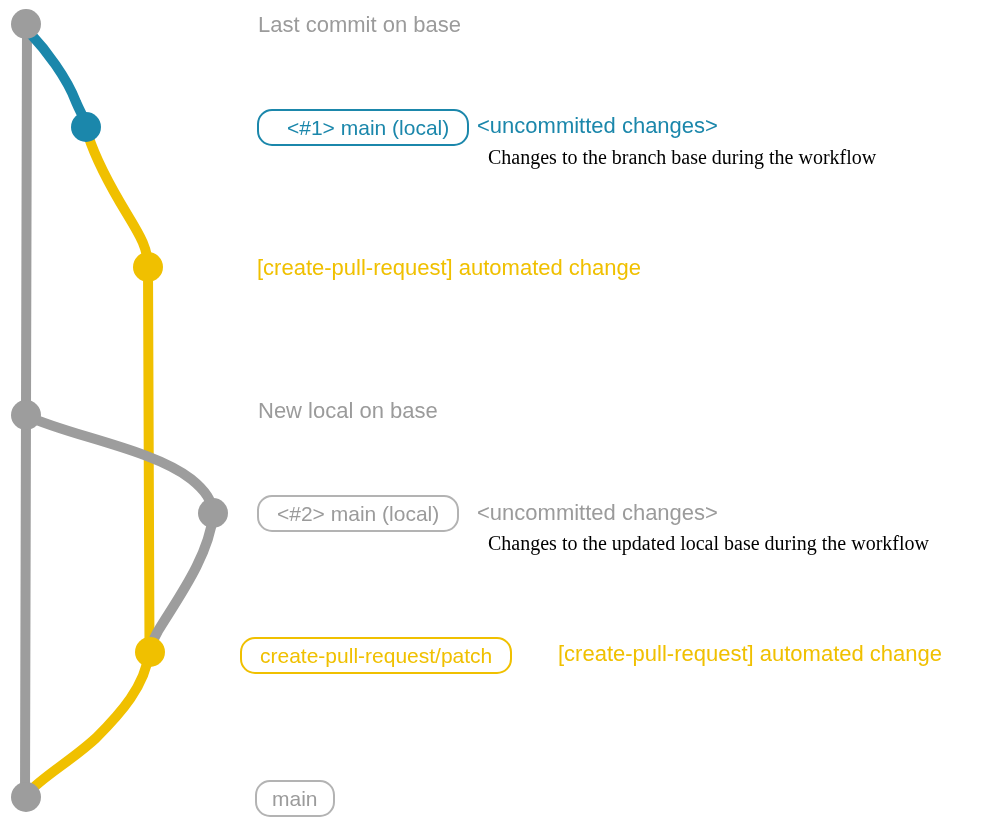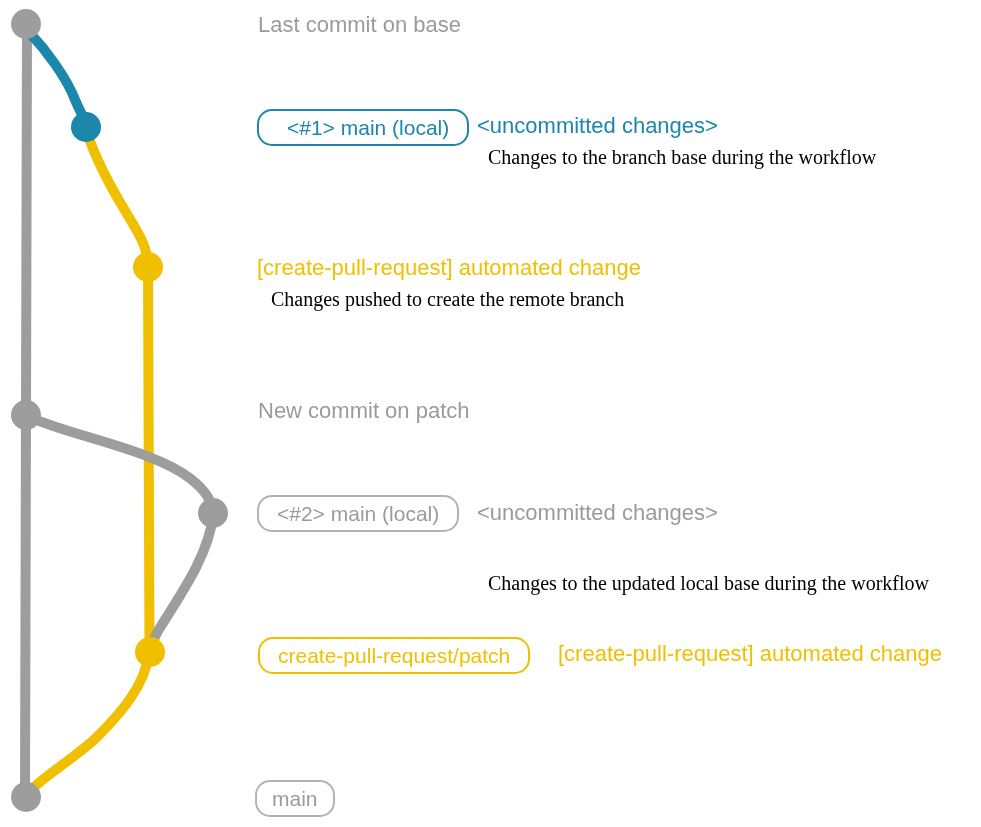--- a/index.html
+++ b/index.html
@@ -59,26 +59,25 @@
     <circle class="node-gray" cx="26" cy="797" r="15"></circle>
   </svg>
 
   <div class="abs lbl-gray" style="left:258px;top:13px;">Last commit on base</div>
 
   <div class="abs badge badge-blue" style="left:257px;top:109px;">&lt;#1&gt; main (local)</div>
   <div class="abs lbl-blue" style="left:477px;top:114px;">&lt;uncommitted changes&gt;</div>
   <div class="abs note" style="left:488px;top:146px;">Changes to the branch base during the workflow</div>
 
   <div class="abs lbl-yellow" style="left:257px;top:256px;">[create-pull-request] automated change</div>
-  <div class="abs note" style="left:271px;top:288px;">Changes pushed to create the remote branch</div>
 
-  <div class="abs lbl-gray" style="left:258px;top:399px;">New commit on patch</div>
+  <div class="abs lbl-gray" style="left:258px;top:399px;">New local on base</div>
 
   <div class="abs badge badge-gray" style="left:257px;top:495px;">&lt;#2&gt; main (local)</div>
   <div class="abs lbl-gray" style="left:477px;top:501px;">&lt;uncommitted changes&gt;</div>
-  <div class="abs note" style="left:488px;top:532px;margin-top:40px;">Changes to the updated local base during the workflow</div>
+  <div class="abs note" style="left:488px;top:532px;">Changes to the updated local base during the workflow</div>
 
-  <div class="abs badge badge-yellow" style="left:258px;top:637px;">create-pull-request/patch</div>
+  <div class="abs badge badge-yellow" style="left:240px;top:637px;">create-pull-request/patch</div>
   <div class="abs lbl-yellow" style="left:558px;top:642px;">[create-pull-request] automated change</div>
 
   <div class="abs badge badge-gray" style="left:255px;top:780px;padding:0 15px;">main</div>
 
 </div>
 
 </body></html>

